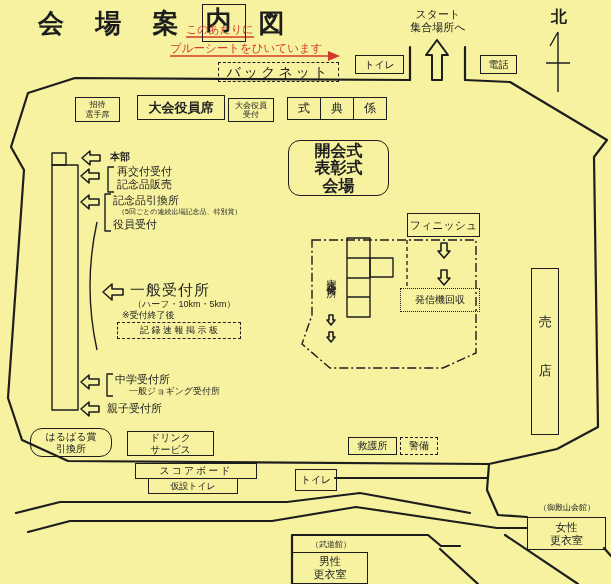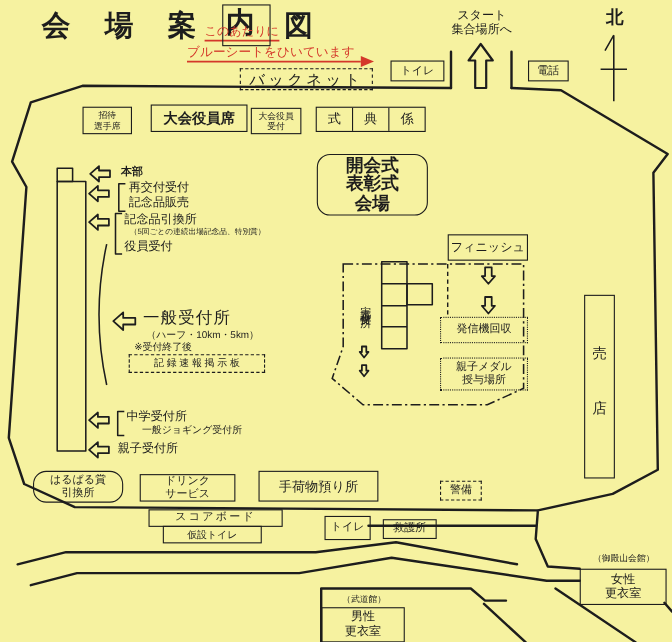--- a/index.html
+++ b/index.html
@@ -157,31 +157,28 @@
   <div class="lbl la" style="left:133px;top:299px;font-size:9px;">（ハーフ・10km・5km）</div>
   <div class="lbl la" style="left:122px;top:310px;font-size:9px;">※受付終了後</div>
   <div class="lbl dash" style="left:117px;top:322px;width:122px;height:15px;font-size:9px;">記 録 速 報 掲 示 板</div>
   <div class="lbl la" style="left:115px;top:373px;font-size:11px;">中学受付所</div>
   <div class="lbl la" style="left:116px;top:386px;font-size:9px;margin-left:13px;">一般ジョギング受付所</div>
   <div class="lbl la" style="left:107px;top:402px;font-size:11px;">親子受付所</div>
 
   <div class="lbl bx" style="left:407px;top:213px;width:71px;height:22px;font-size:11px;">フィニッシュ</div>
   <div class="lbl vert" style="left:322px;top:240px;width:18px;height:72px;font-size:10px;letter-spacing:2px;">完走証交付所</div>
   <div class="lbl dot" style="left:400px;top:288px;width:78px;height:22px;font-size:10px;">発信機回収</div>
-  <div class="lbl dot" style="left:400px;top:325px;width:78px;height:28px;font-size:10px;">親子メダル
-授与場所</div>
 
   <div class="lbl bx thin vert" style="left:531px;top:268px;width:26px;height:165px;font-size:13px;letter-spacing:48px;padding-top:0;">売店</div>
 
   <div class="lbl bx round" style="left:30px;top:428px;width:80px;height:27px;font-size:10px;">はるばる賞
 引換所</div>
   <div class="lbl bx" style="left:127px;top:431px;width:85px;height:23px;font-size:10px;">ドリンク
 サービス</div>
-  <div class="lbl bx" style="left:235px;top:428px;width:107px;height:26px;font-size:12px;">手荷物預り所</div>
-  <div class="lbl bx thin" style="left:348px;top:437px;width:47px;height:16px;font-size:10px;margin-top:35px;">救護所</div>
+  <div class="lbl bx thin" style="left:348px;top:437px;width:47px;height:16px;font-size:10px;">救護所</div>
   <div class="lbl dash" style="left:400px;top:437px;width:36px;height:16px;font-size:10px;">警備</div>
   <div class="lbl bx thin" style="left:135px;top:463px;width:120px;height:14px;font-size:10px;letter-spacing:2px;">スコアボード</div>
   <div class="lbl bx thin" style="left:148px;top:478px;width:88px;height:14px;font-size:9px;">仮設トイレ</div>
   <div class="lbl bx thin" style="left:295px;top:469px;width:40px;height:20px;font-size:10px;">トイレ</div>
 
   <div class="lbl" style="left:527px;top:503px;width:80px;font-size:8px;">（御殿山会館）</div>
   <div class="lbl bx" style="left:527px;top:517px;width:77px;height:31px;font-size:11px;">女性
 更衣室</div>
   <div class="lbl" style="left:296px;top:540px;width:70px;font-size:8px;">（武道館）</div>
   <div class="lbl bx" style="left:292px;top:552px;width:74px;height:30px;font-size:11px;">男性

